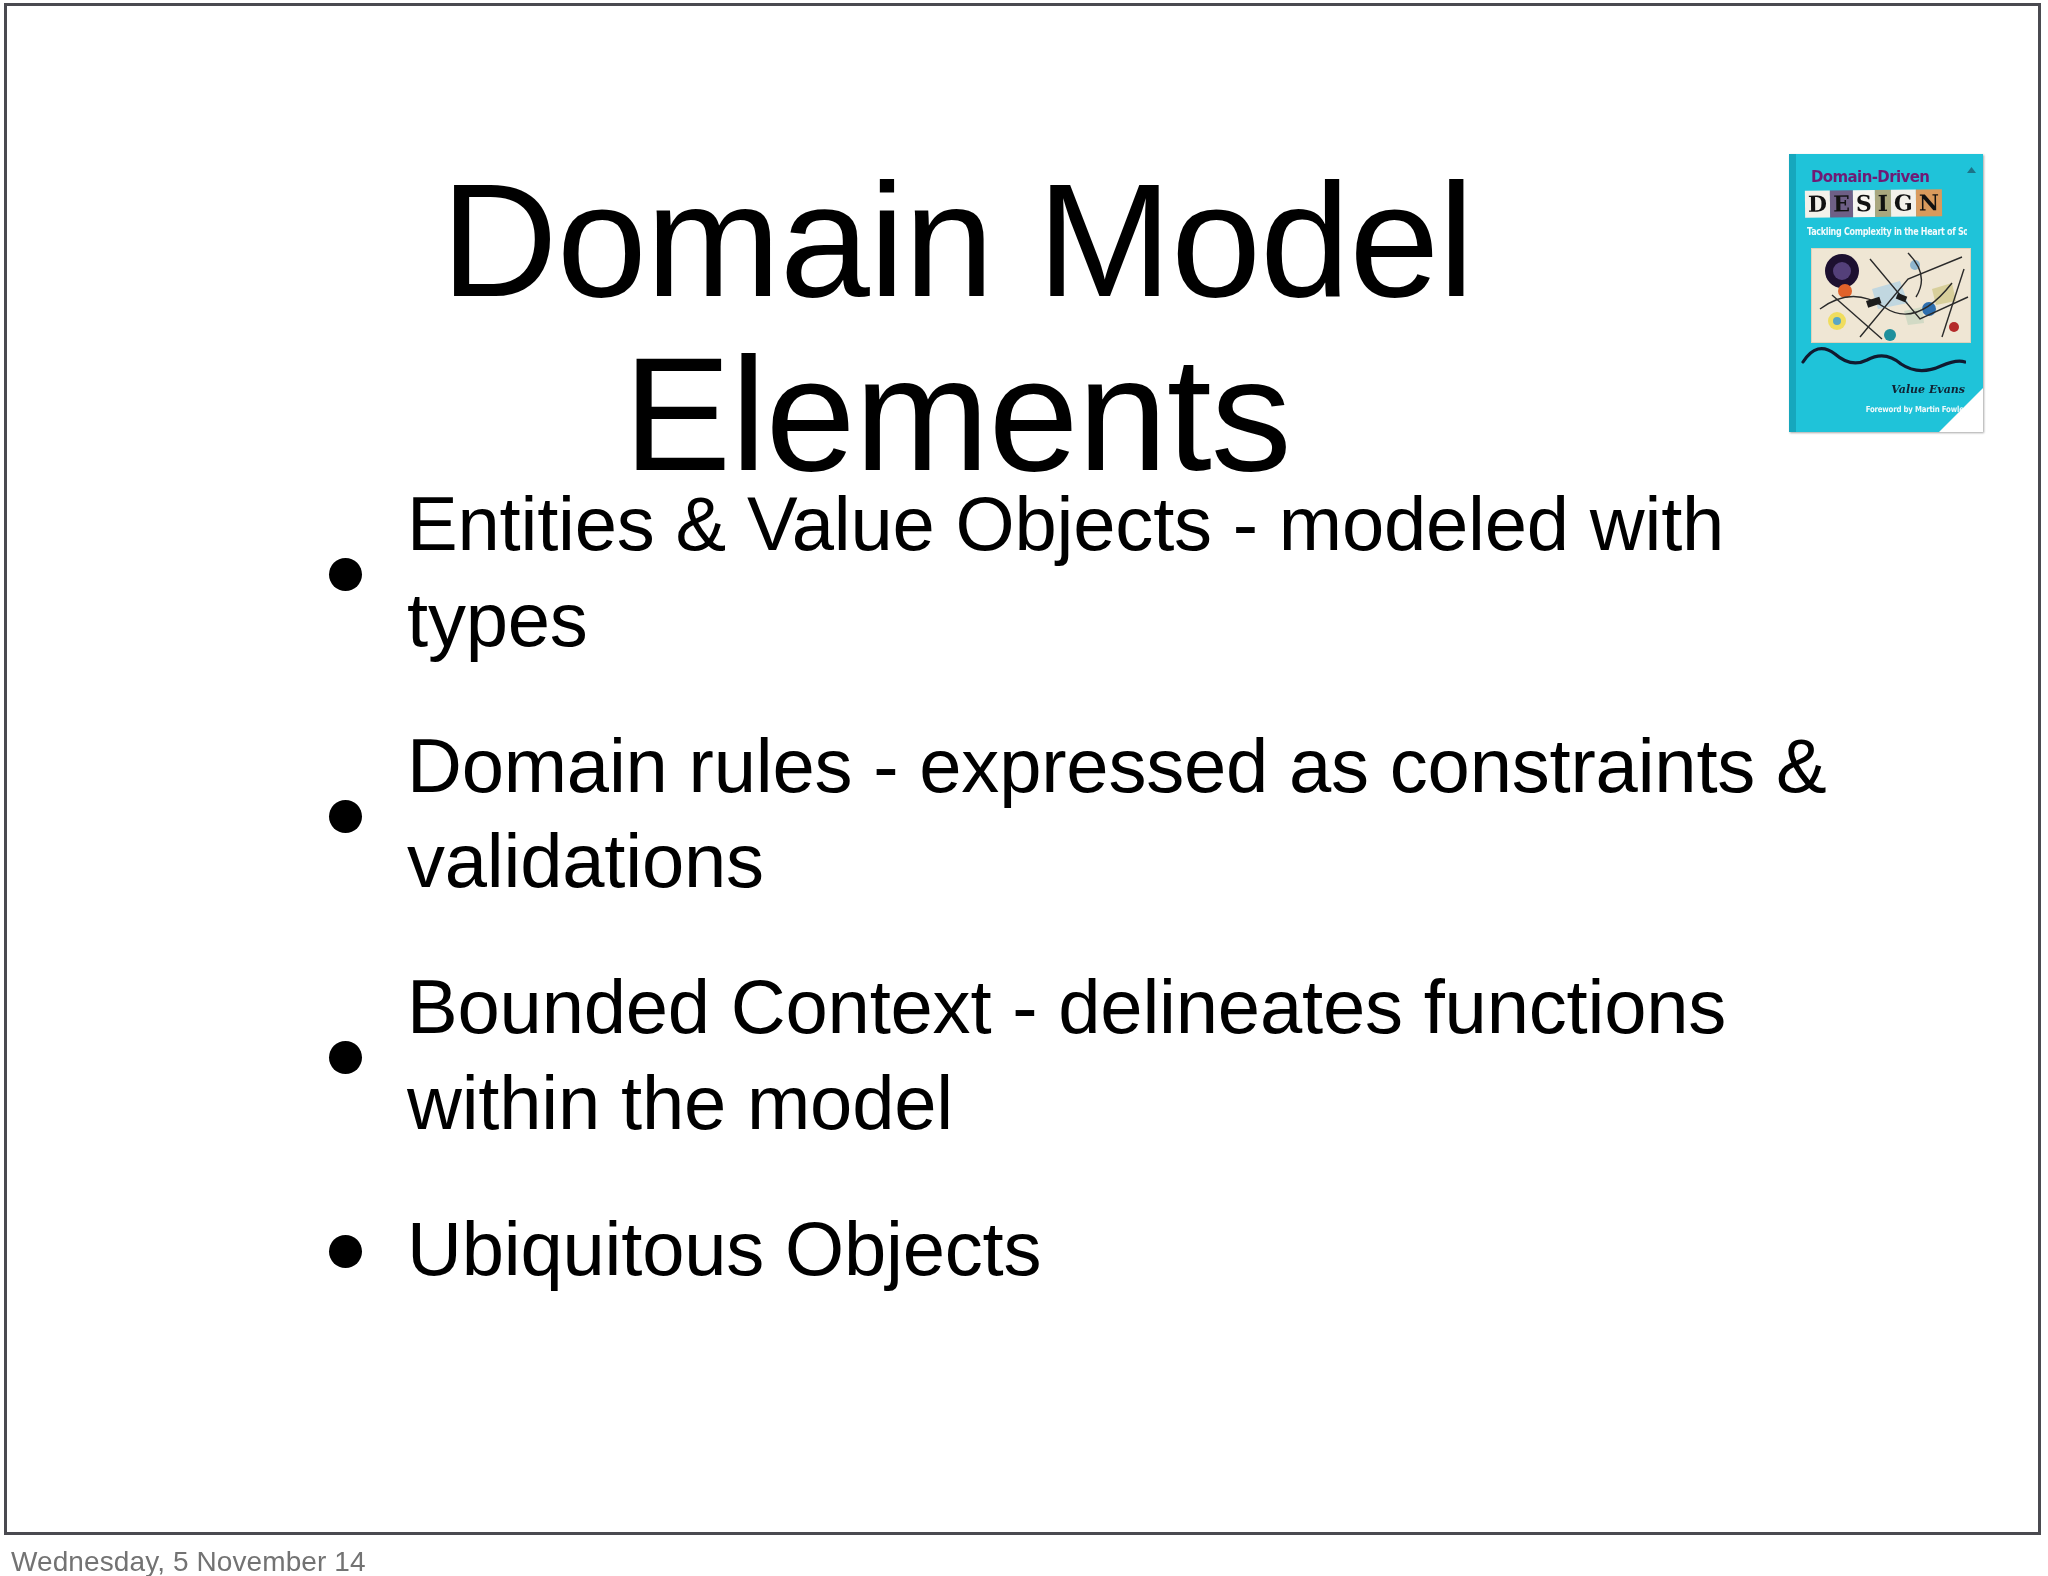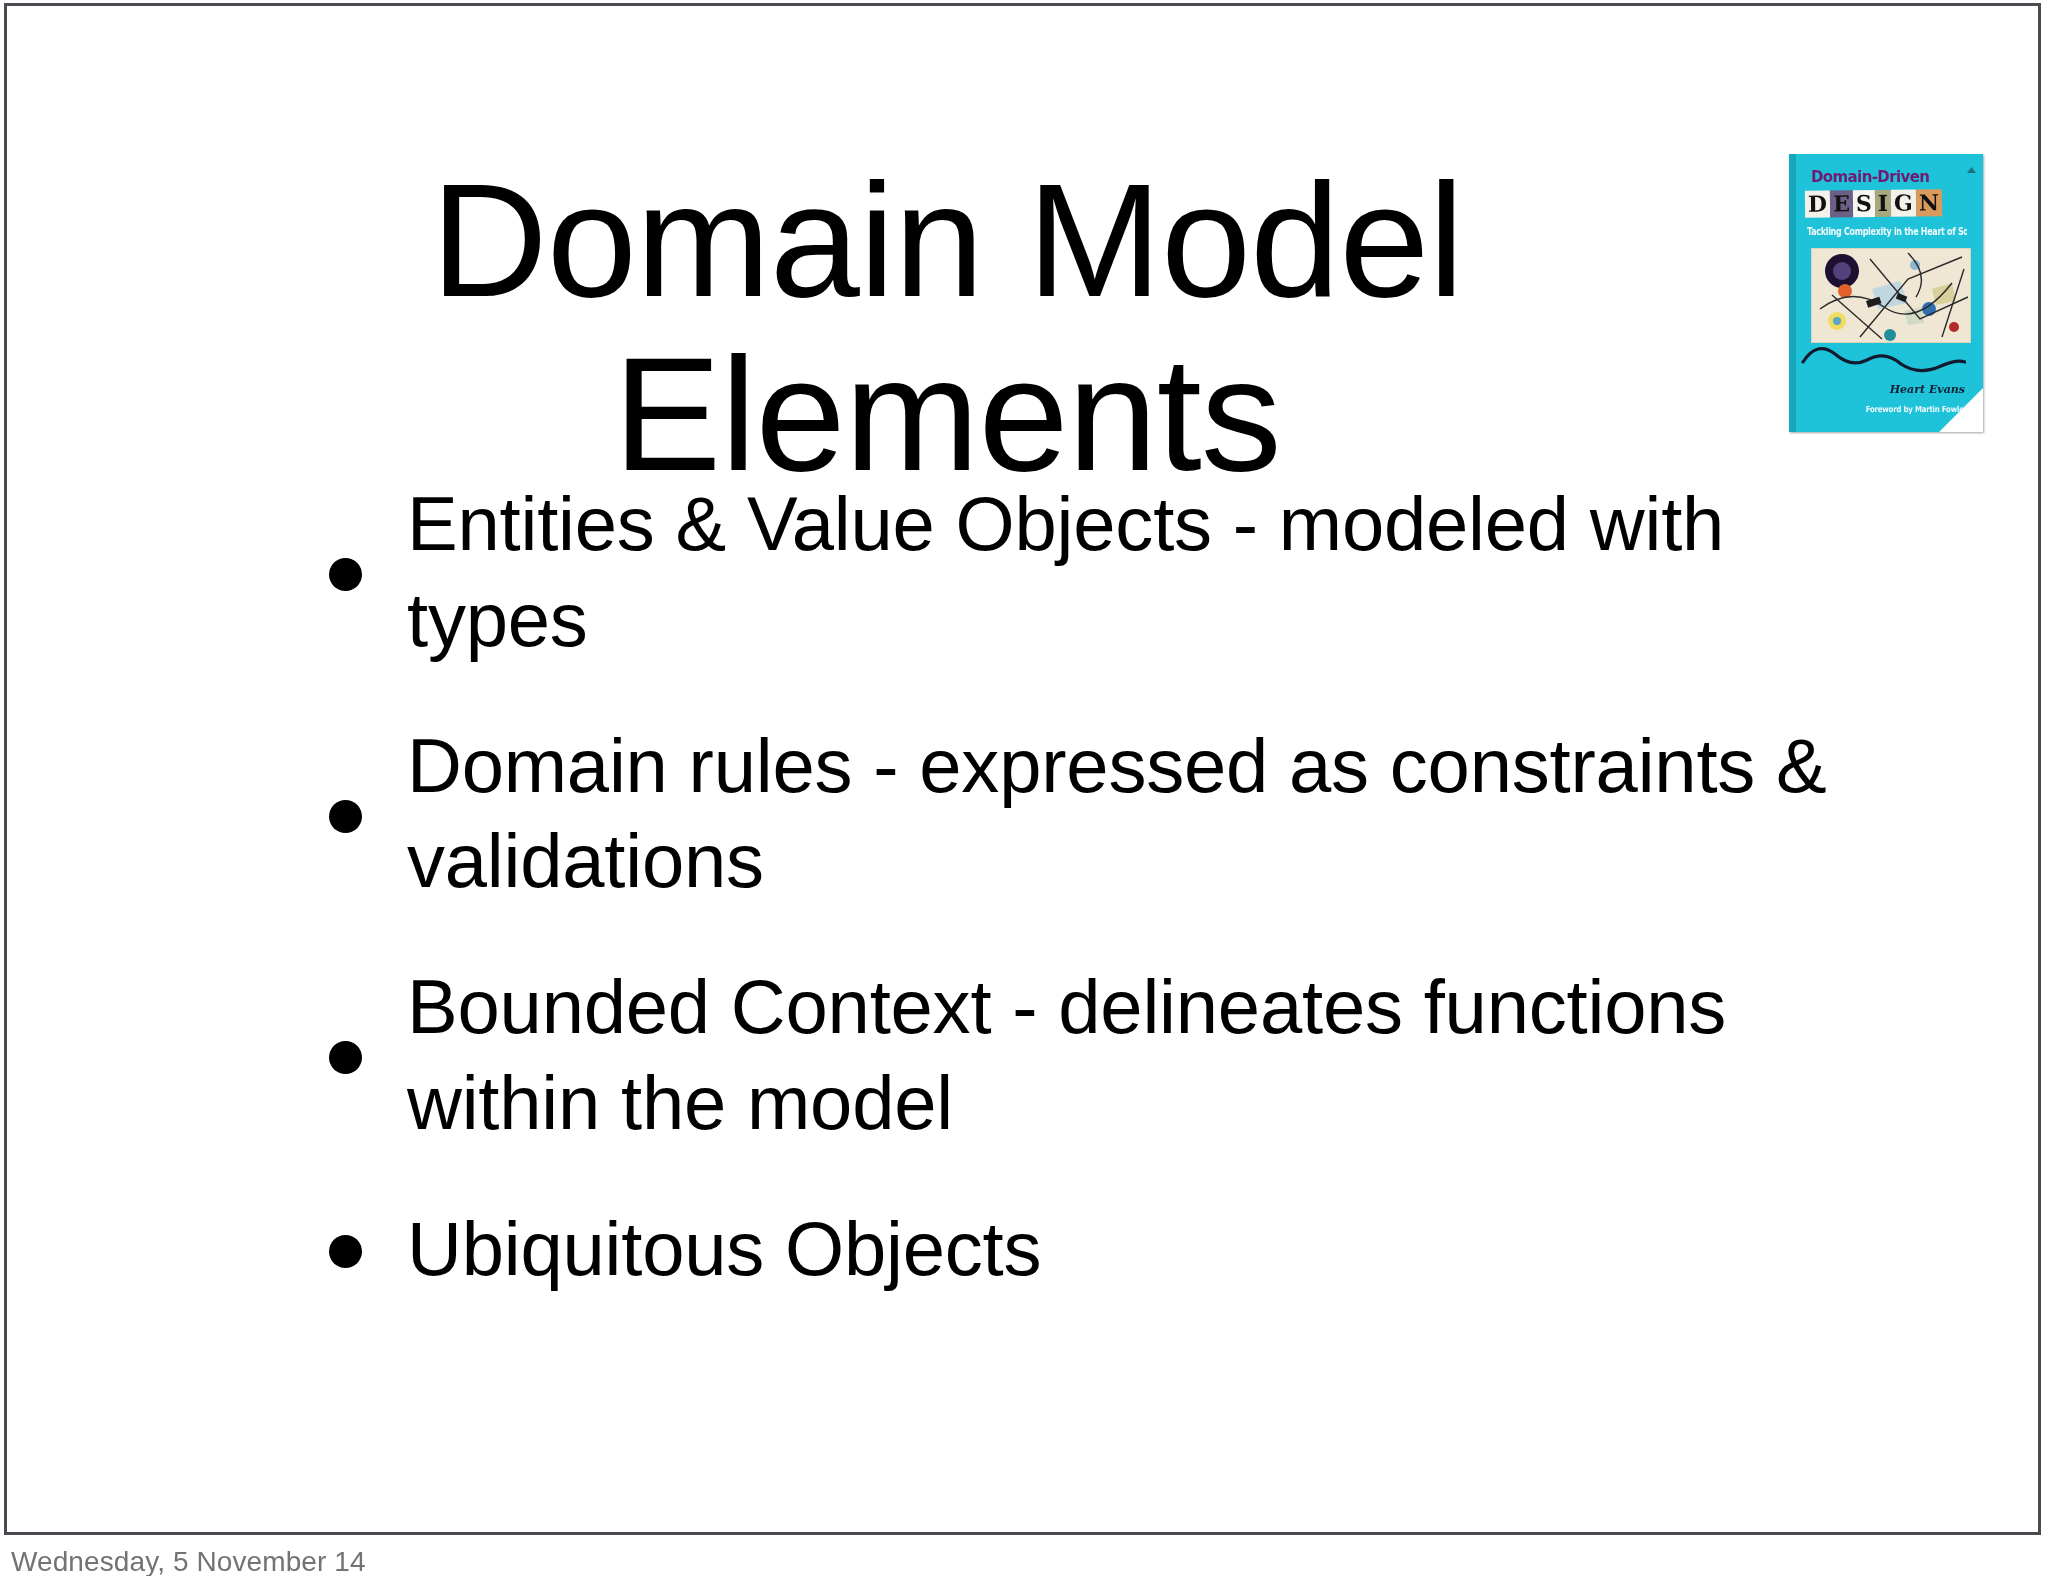--- a/index.html
+++ b/index.html
@@ -25,21 +25,21 @@
     height: 1532px;
     box-sizing: border-box;
     border: 3px solid #4a4a50;
     background: #ffffff;
     overflow: hidden;
   }
 
   
   #slide-title {
     position: absolute;
-    left: 140px;
+    left: 150px;
     top: 38px;
     width: 1600px;
     text-align: center;
     font-family: "Liberation Sans", sans-serif;
     font-weight: 300;
     font-size: 162px;
     line-height: 1.08;
     letter-spacing: -1px;
     color: #000000;
     white-space: pre-line;
@@ -291,21 +291,21 @@
           </g>
         </svg>
       </div>
 
       <div class="cover-wave">
         <svg width="165" height="40" viewBox="0 0 165 40" aria-hidden="true">
           <path d="M2 20 Q16 -2 34 12 Q50 26 66 18 Q84 8 100 22 Q118 34 140 24 Q156 17 164 20" stroke="#101a30" stroke-width="3.2" fill="none" stroke-linecap="round"></path>
         </svg>
       </div>
 
-      <div class="cover-author">Heart Evans</div>
+      <div class="cover-author">Value Evans</div>
 
       <div class="cover-foreword">Foreword by Martin Fowler</div>
 
       <div class="cover-curl"></div>
     </div>
   </div>
 
   <ul id="bullet-list" style="list-style:none;margin:0;padding:0;">
 
     <li class="bullet-row">

